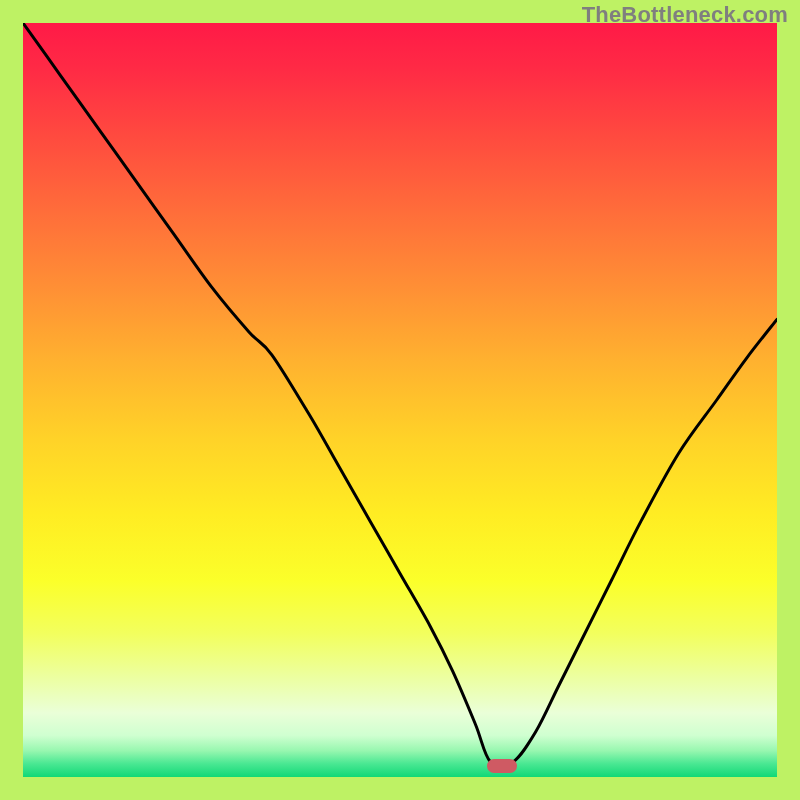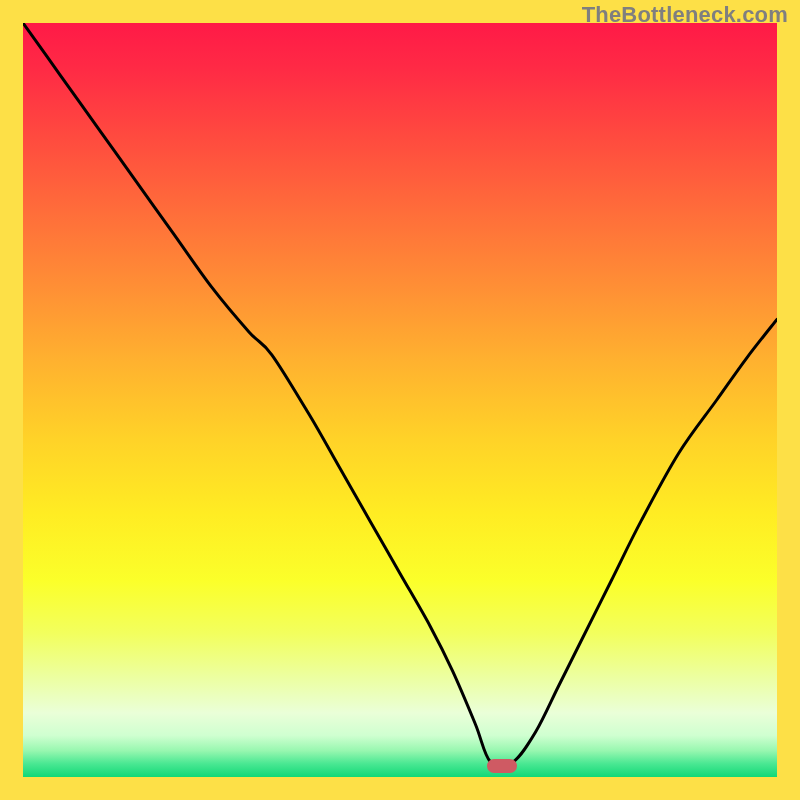--- a/index.html
+++ b/index.html
@@ -8,21 +8,21 @@
     width: 800px;
     height: 800px;
     background: #000;
     overflow: hidden;
     font-family: Arial, Helvetica, sans-serif;
   }
   .outer {
     position: relative;
     width: 800px;
     height: 800px;
-    background: #fde047;
+    background: #bef264;
   }
   .watermark {
     position: absolute;
     top: 2px;
     right: 12px;
     color: #7f7f7f;
     font-size: 22px;
     font-weight: 600;
     letter-spacing: 0.2px;
     z-index: 50;

